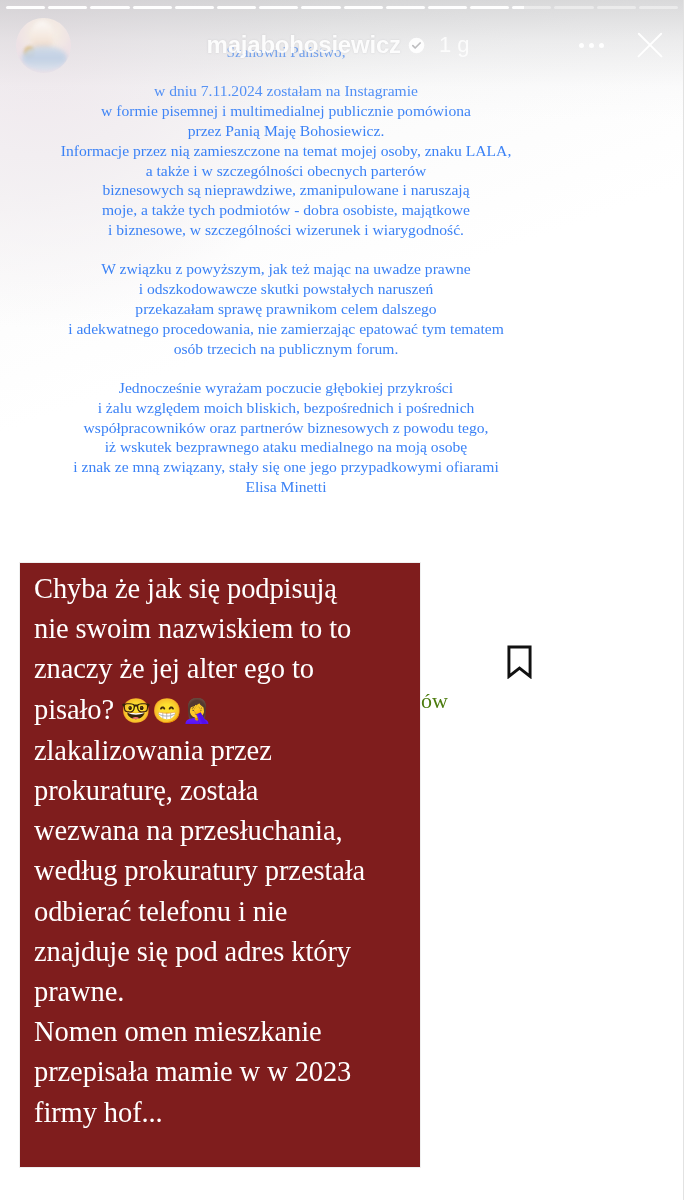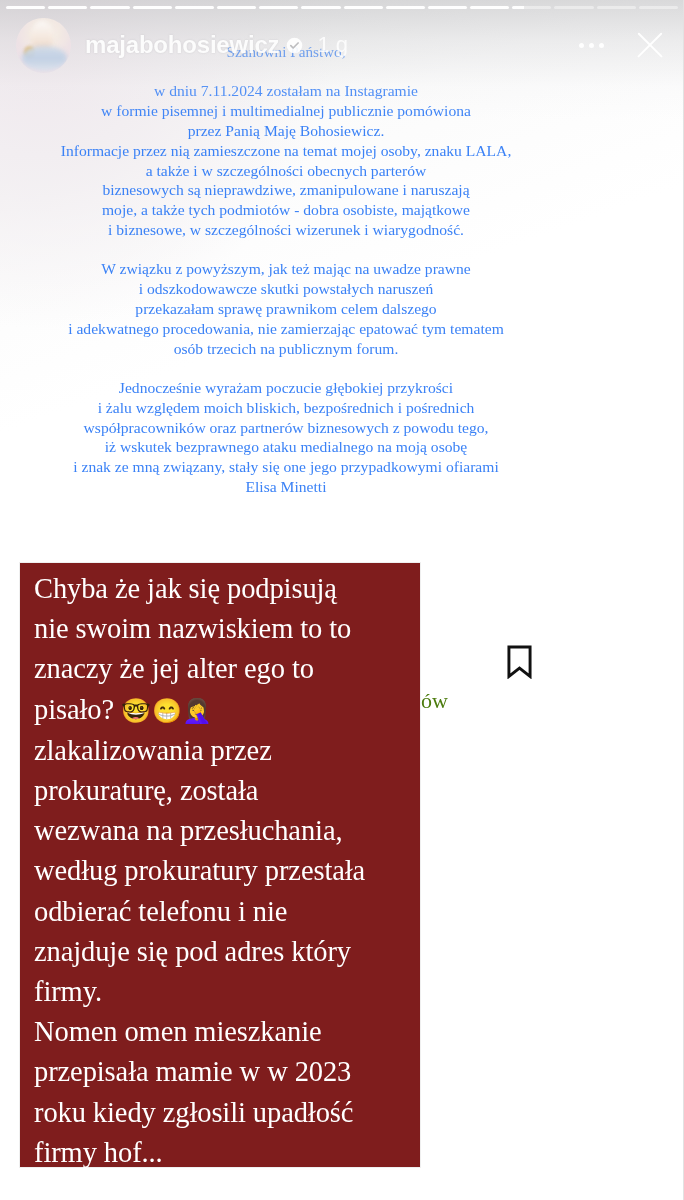--- a/index.html
+++ b/index.html
@@ -138,23 +138,24 @@
     height: 22%;
     border-radius: 50%;
     background: radial-gradient(circle, #e8c887 0%, #d9ab4f 55%, rgba(217,171,79,0) 100%);
     filter: blur(1.4px);
     opacity: 0.85;
   }
 
   .header-text {
     display: flex;
     align-items: center;
-    margin-left: 14px;
+    margin-left: 28px;
     flex: 1 1 auto;
     min-width: 0;
+    justify-content: center;
   }
   .username {
     font-size: 24px;
     font-weight: 600;
     color: rgba(255,255,255,0.93);
     letter-spacing: -0.2px;
     white-space: nowrap;
     text-shadow: 0 0 2px rgba(160,160,162,0.35);
   }
   .verified-badge {
@@ -346,22 +347,21 @@
       <div>
         <span>pisało?</span>
         <span class="emoji-run">🤓😁🤦‍♀️</span>
       </div>
       <div>zlakalizowania przez</div>
       <div>prokuraturę, została</div>
       <div>wezwana na przesłuchania,</div>
       <div>według prokuratury przestała</div>
       <div>odbierać telefonu i nie</div>
       <div>znajduje się pod adres który</div>
-      <div>firmy.</div>
+      <div>prawne.</div>
       <div>Nomen omen mieszkanie</div>
       <div>przepisała mamie w w 2023</div>
-      <div>roku kiedy zgłosili upadłość</div>
       <div>firmy hof...</div>
 
     </div>
   </div>
 
 </div>
 
 </body></html>

